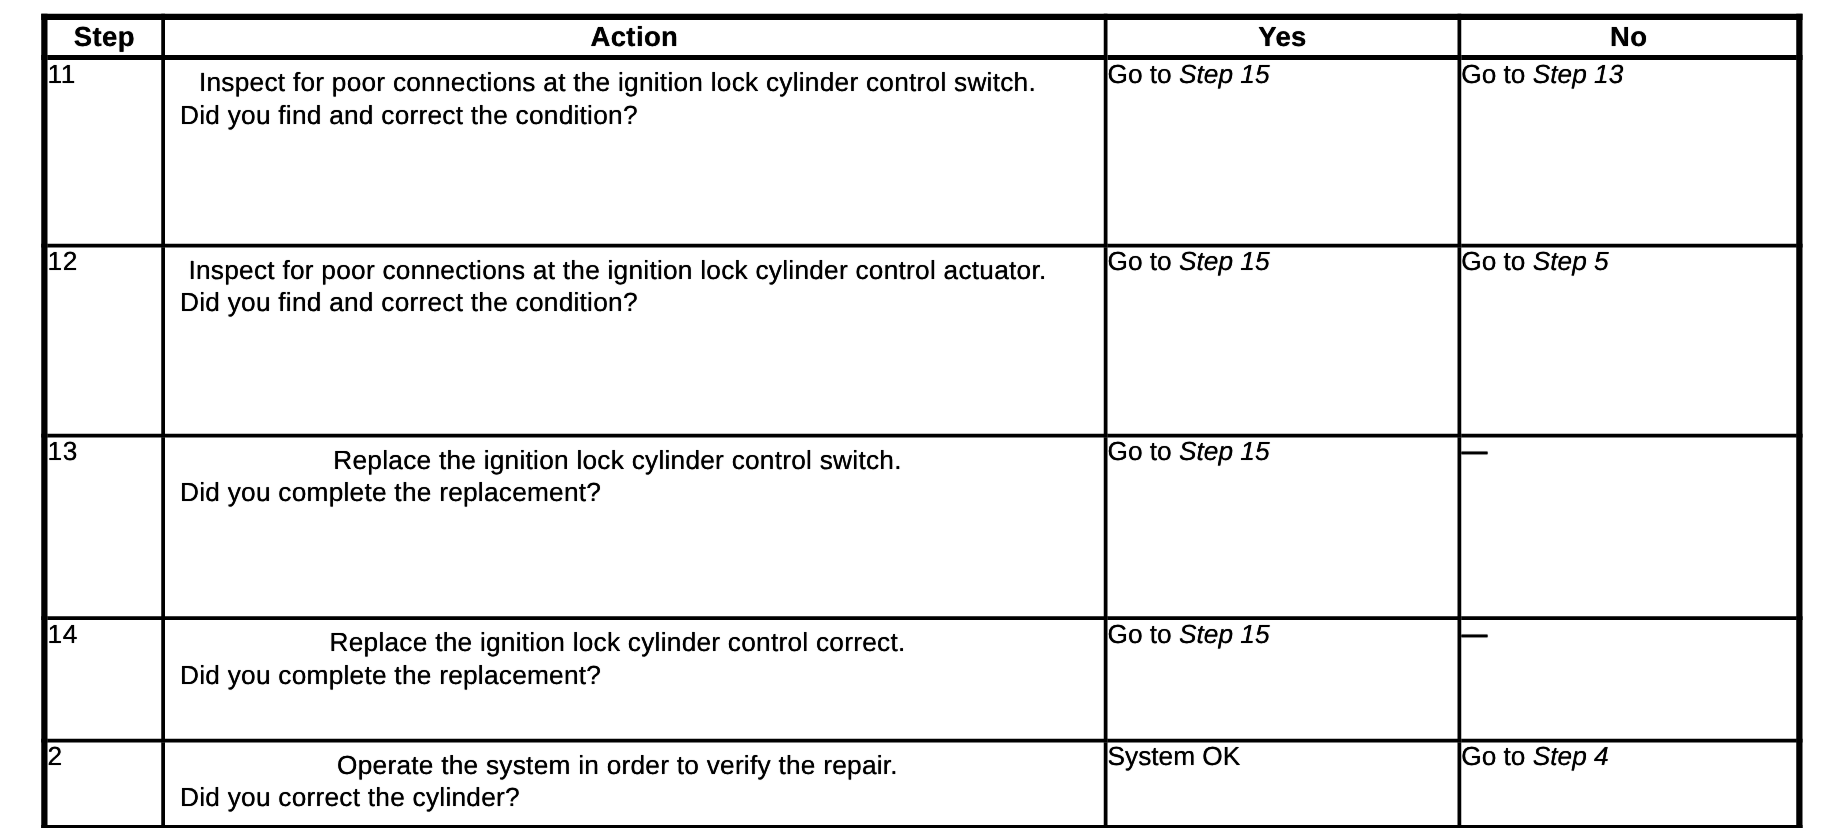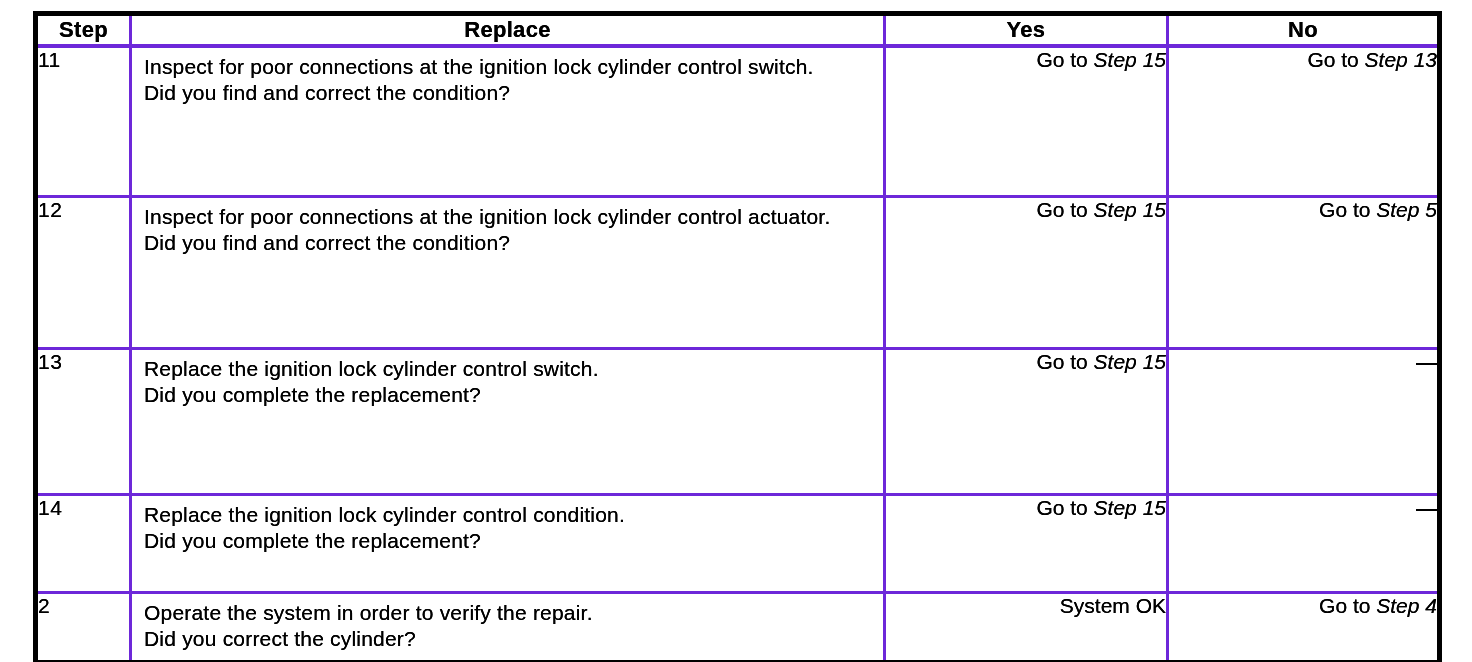--- a/index.html
+++ b/index.html
@@ -12,21 +12,21 @@
   }
   .doc-table {
     position: absolute;
     left: 33px; top: 11px;
     width: 1404px;
     border-collapse: collapse;
     table-layout: fixed;
     background: #fff;
   }
   .doc-table th, .doc-table td {
-    border: 3px solid #6d28d9;
+    border: 3px solid #000000;
     vertical-align: top;
     overflow: hidden;
   }
   .doc-table { border: 5px solid #000; }
   .doc-table thead th { border-bottom-width: 4px; }
   .doc-table col.c-step { width: 95px; }
   .doc-table col.c-action { width: 754px; }
   .doc-table col.c-yes { width: 283px; }
   .doc-table col.c-no { width: 272px; }
 
@@ -59,26 +59,27 @@
   .step-num { font-size: 21px; letter-spacing: 0.5px; }
 
   .action-cell .wrap {
     justify-content: space-between;
     padding: 5px 12px 7px 12px;
   }
   .action-main {
     max-width: 700px;
     line-height: 1.35;
     letter-spacing: 0.2px;
+    text-align: center;
   }
   .action-question { letter-spacing: 0.2px; }
 
   .answer-cell .wrap {
     justify-content: flex-end;
-    align-items: flex-end;
+    align-items: flex-start;
     text-align: center;
     padding-bottom: 7px;
   }
   .answer-cell .wrap.center {
     justify-content: center;
     padding-bottom: 0;
   }
   .step-ref { font-style: italic; }
   .dash { font-weight: bold; letter-spacing: 0; }
 </style>
@@ -88,21 +89,21 @@
 <table class="doc-table">
   <colgroup>
     <col class="c-step">
       <col class="c-action">
       <col class="c-yes">
       <col class="c-no">
   </colgroup>
   <thead>
     <tr>
       <th>Step</th>
-      <th>Replace</th>
+      <th>Action</th>
       <th>Yes</th>
       <th>No</th>
     </tr>
   </thead>
   <tbody>
 
     <tr class="r0">
       <td class="step-cell">
         <div class="wrap">
             <span class="step-num">11</span>
@@ -175,21 +176,21 @@
     </tr>
 
     <tr class="r3">
       <td class="step-cell">
         <div class="wrap">
             <span class="step-num">14</span>
           </div>
       </td>
       <td class="action-cell">
         <div class="wrap">
-          <div class="action-main">Replace the ignition lock cylinder control condition.</div>
+          <div class="action-main">Replace the ignition lock cylinder control correct.</div>
           <div class="action-question">Did you complete the replacement?</div>
         </div>
       </td>
       <td class="answer-cell">
         <div class="wrap">
             <div><span>Go to </span><span class="step-ref">Step 15</span></div>
           </div>
       </td>
       <td class="answer-cell">
         <div class="wrap center">

